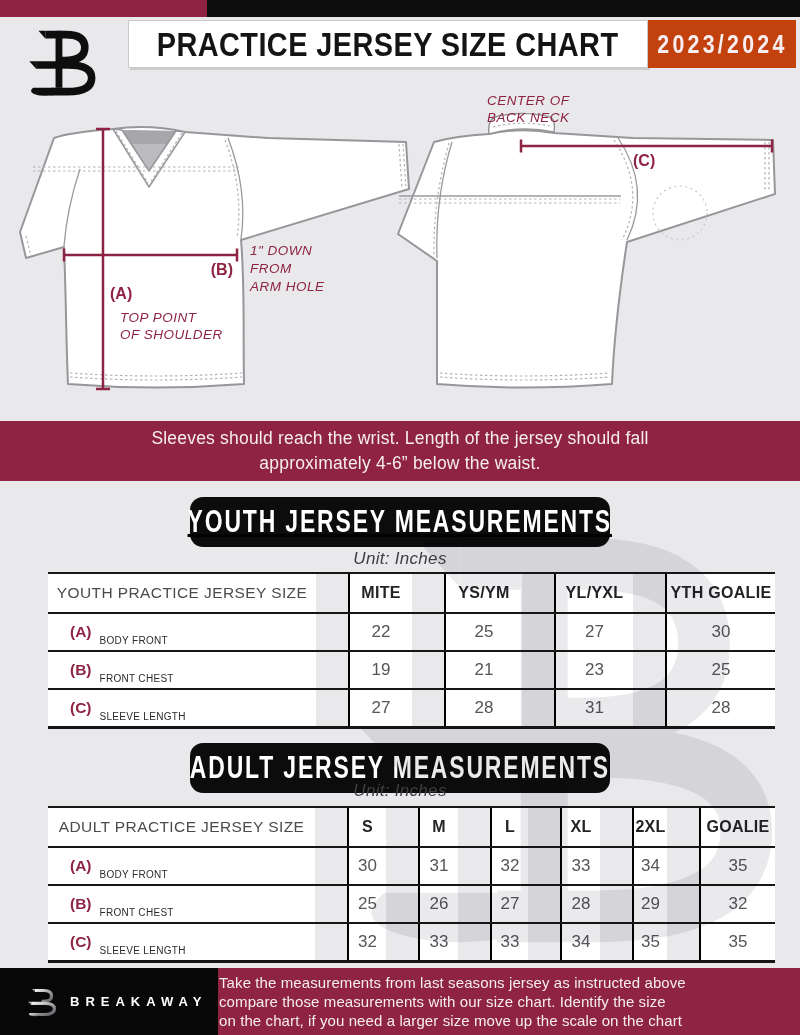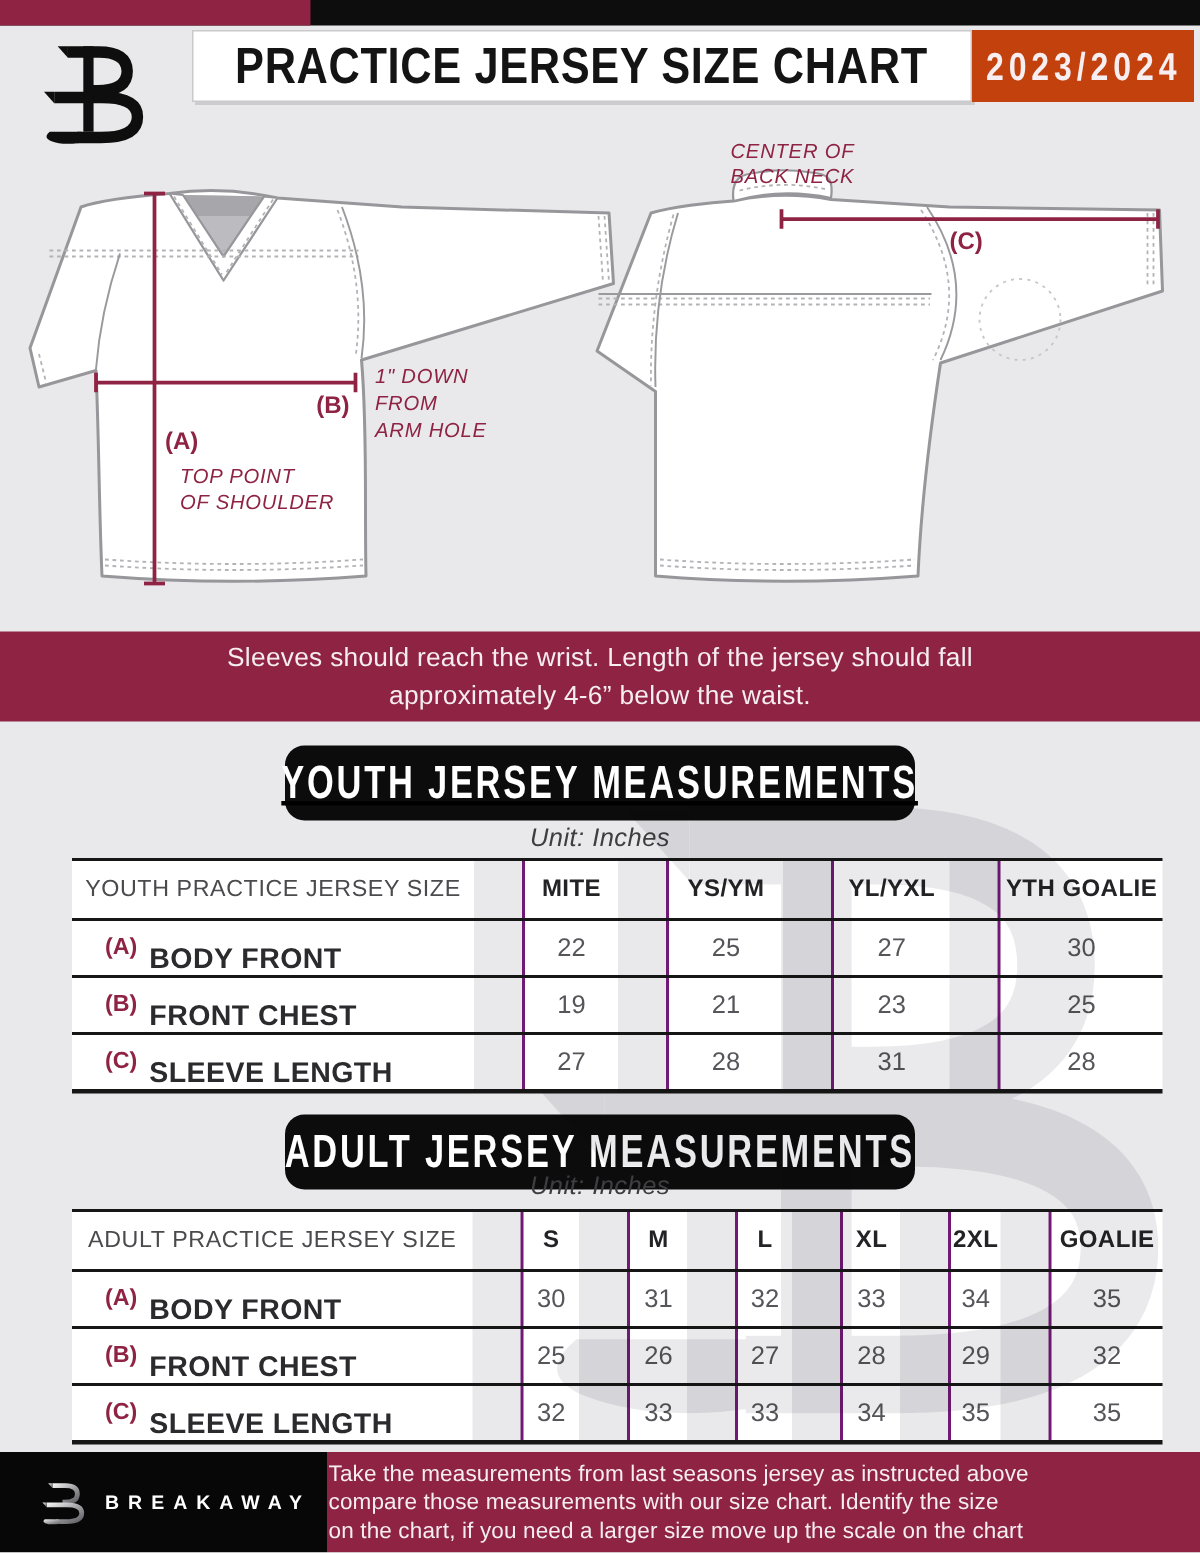--- a/index.html
+++ b/index.html
@@ -38,28 +38,28 @@
 
   
   .size-table{position:absolute;left:48px;width:727px;z-index:1;
           border-top:2px solid #161616;border-bottom:3px solid #161616;box-sizing:border-box;}
   .tr{display:grid;}
   .youth-grid{grid-template-columns:268px 96px 110px 111px 142px;}
   .adult-grid{grid-template-columns:267px 71px 72px 70px 72px 67px 108px;}
   .tr>div{background:#ffffff;display:flex;align-items:center;justify-content:center;
           height:36px;box-sizing:border-box;}
   .tr.thead>div{height:38px;}
-  .tr>div+div{border-left:2px solid #701a75;margin-left:32px;}
+  .tr>div+div{border-left:2px solid #000000;margin-left:32px;}
   .tr.thead{border-bottom:2px solid #161616;}
   .tr.data+.tr.data{border-top:2px solid #161616;}
   .th-label{font-size:15.5px;color:#4b4b4e;letter-spacing:.4px;}
   .th-size{font-size:16px;font-weight:bold;color:#232326;letter-spacing:.3px;}
   .td-label{justify-content:flex-start !important;padding-left:22px;gap:8px;}
   .row-key{font-size:15.5px;font-weight:bold;color:#8e2343;}
-  .row-label{font-size:19px;font-weight:bold;color:#2b2b2e;letter-spacing:.3px;margin-top:16px;}
+  .row-label{font-size:10px;font-weight:normal;color:#2b2b2e;letter-spacing:.3px;margin-top:16px;}
   .td-num{font-size:17px;color:#55555a;}
 
   
   .watermark{position:absolute;left:328px;top:498px;z-index:4;opacity:.55;
           mix-blend-mode:multiply;pointer-events:none;}
 
   
   .footer{position:absolute;left:0;top:968px;width:800px;height:67px;z-index:7;display:flex;}
   .footer-black{width:218px;height:67px;background:#070707;display:flex;align-items:center;}
   .footer-black svg{margin-left:26px;}

